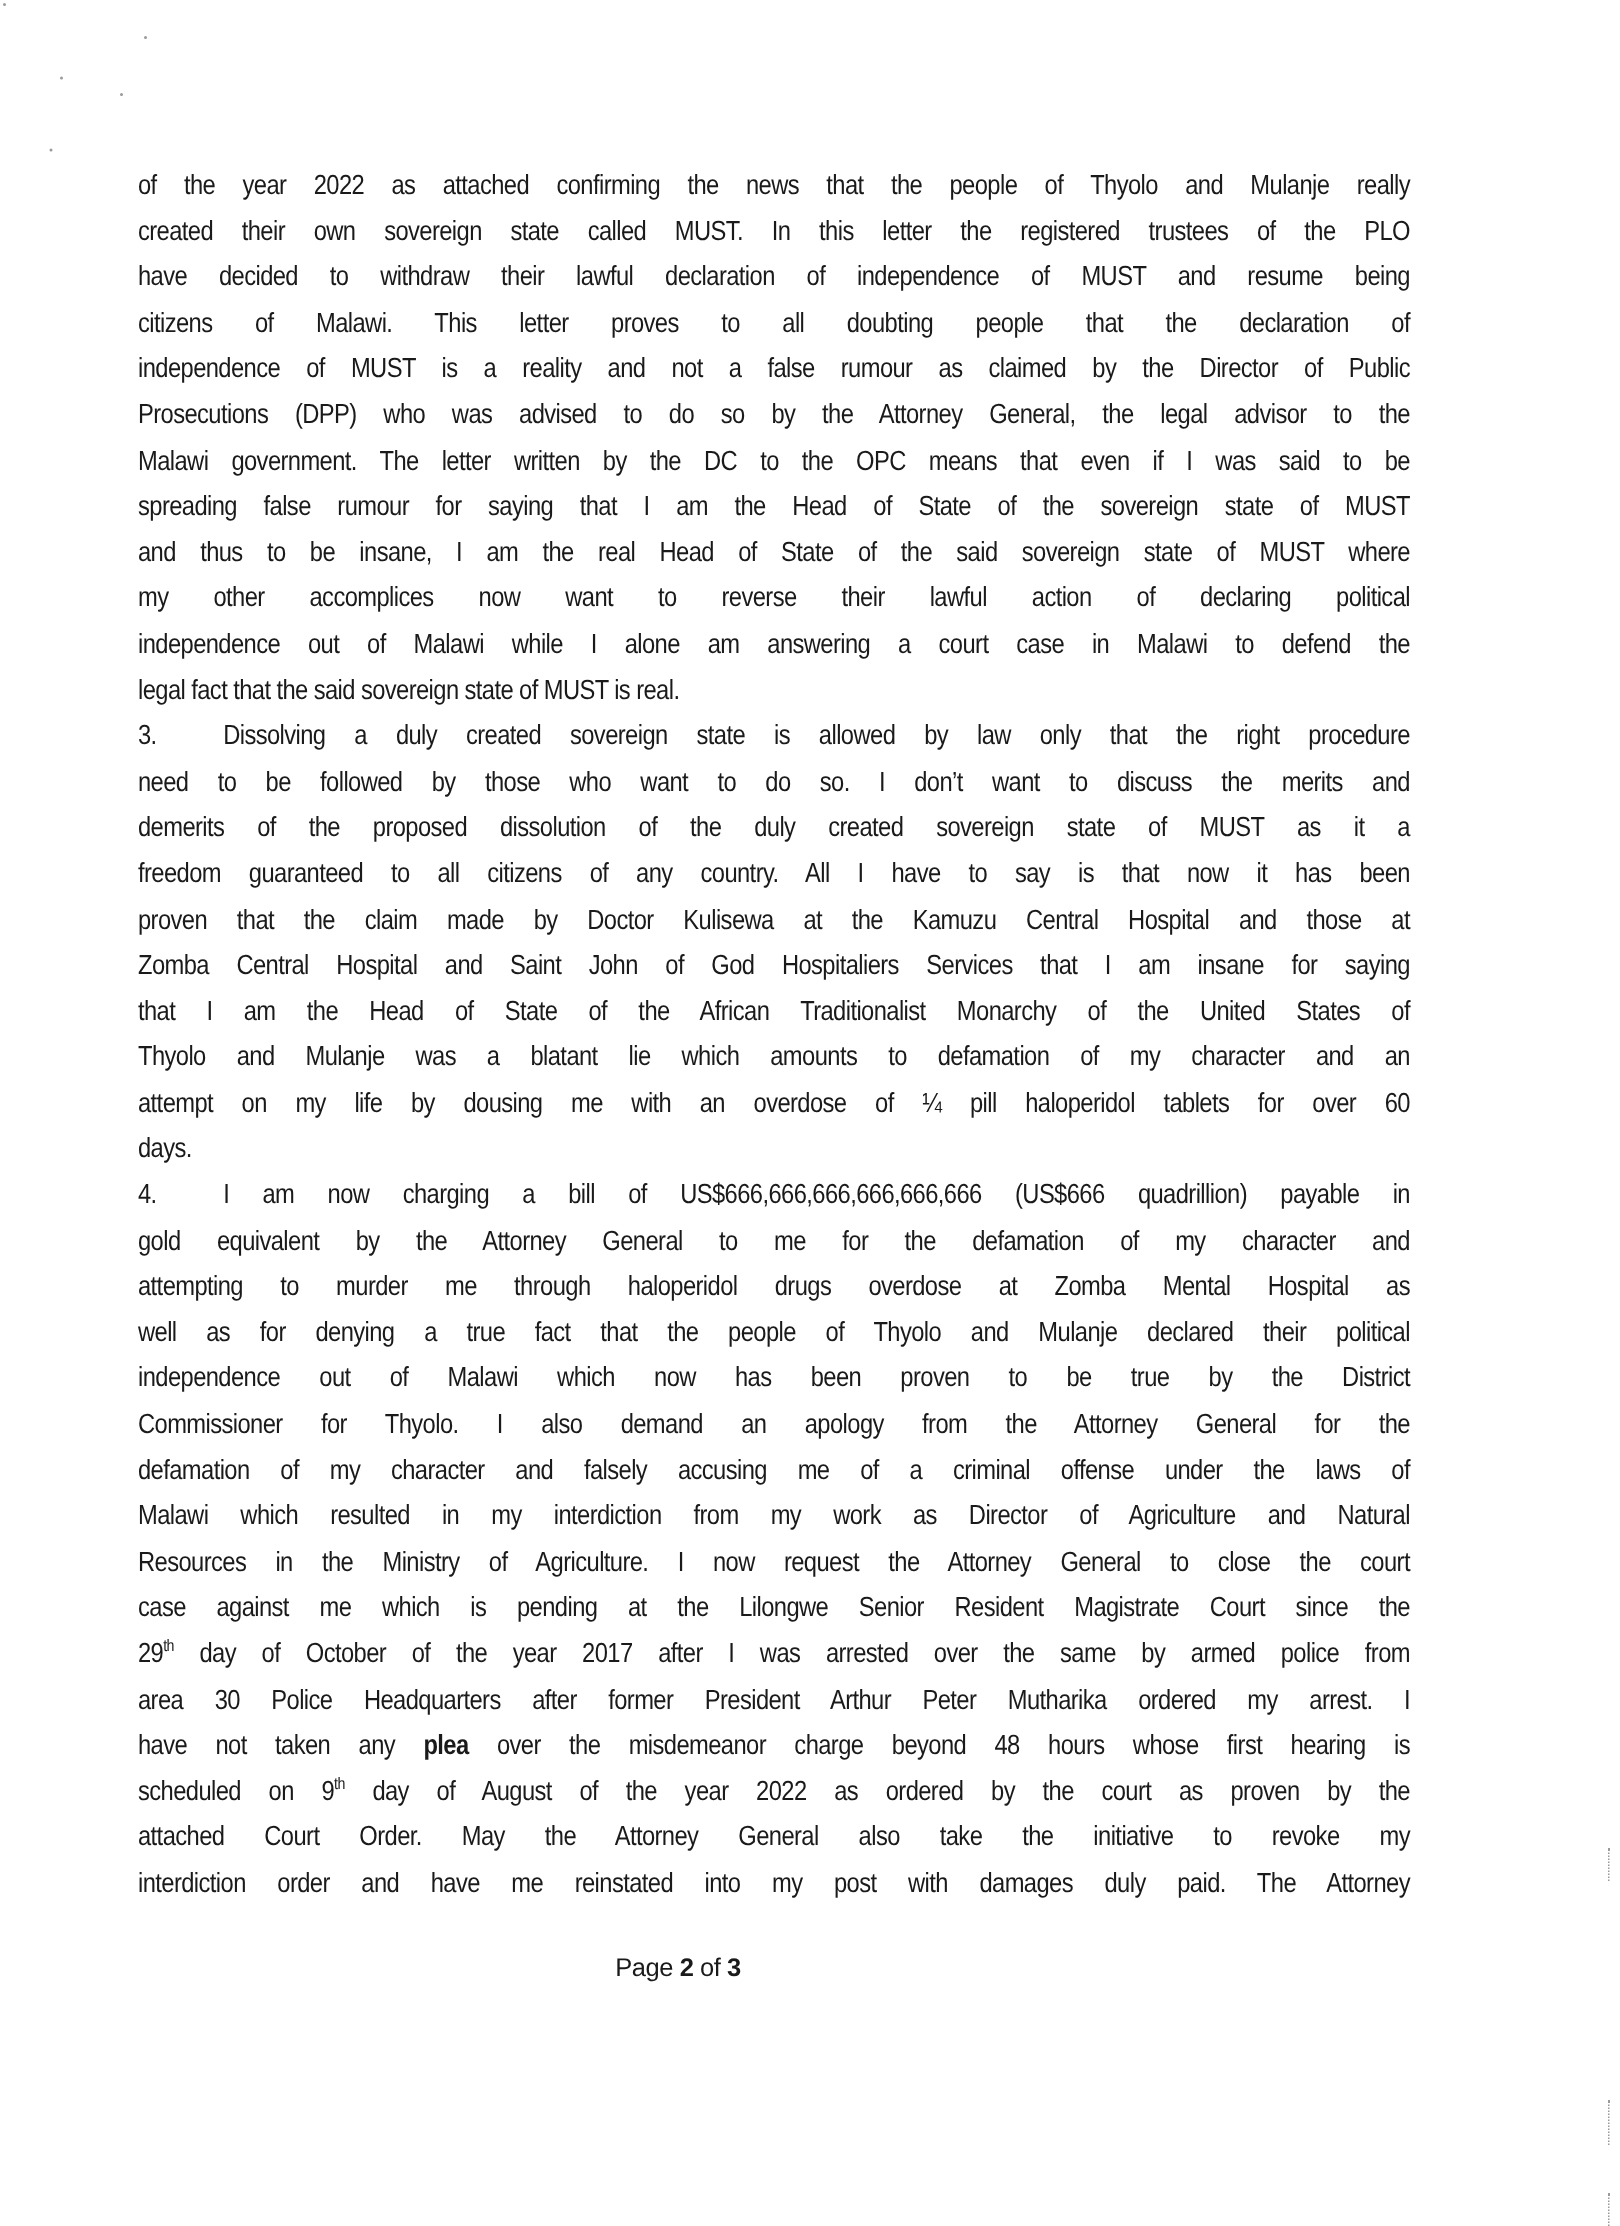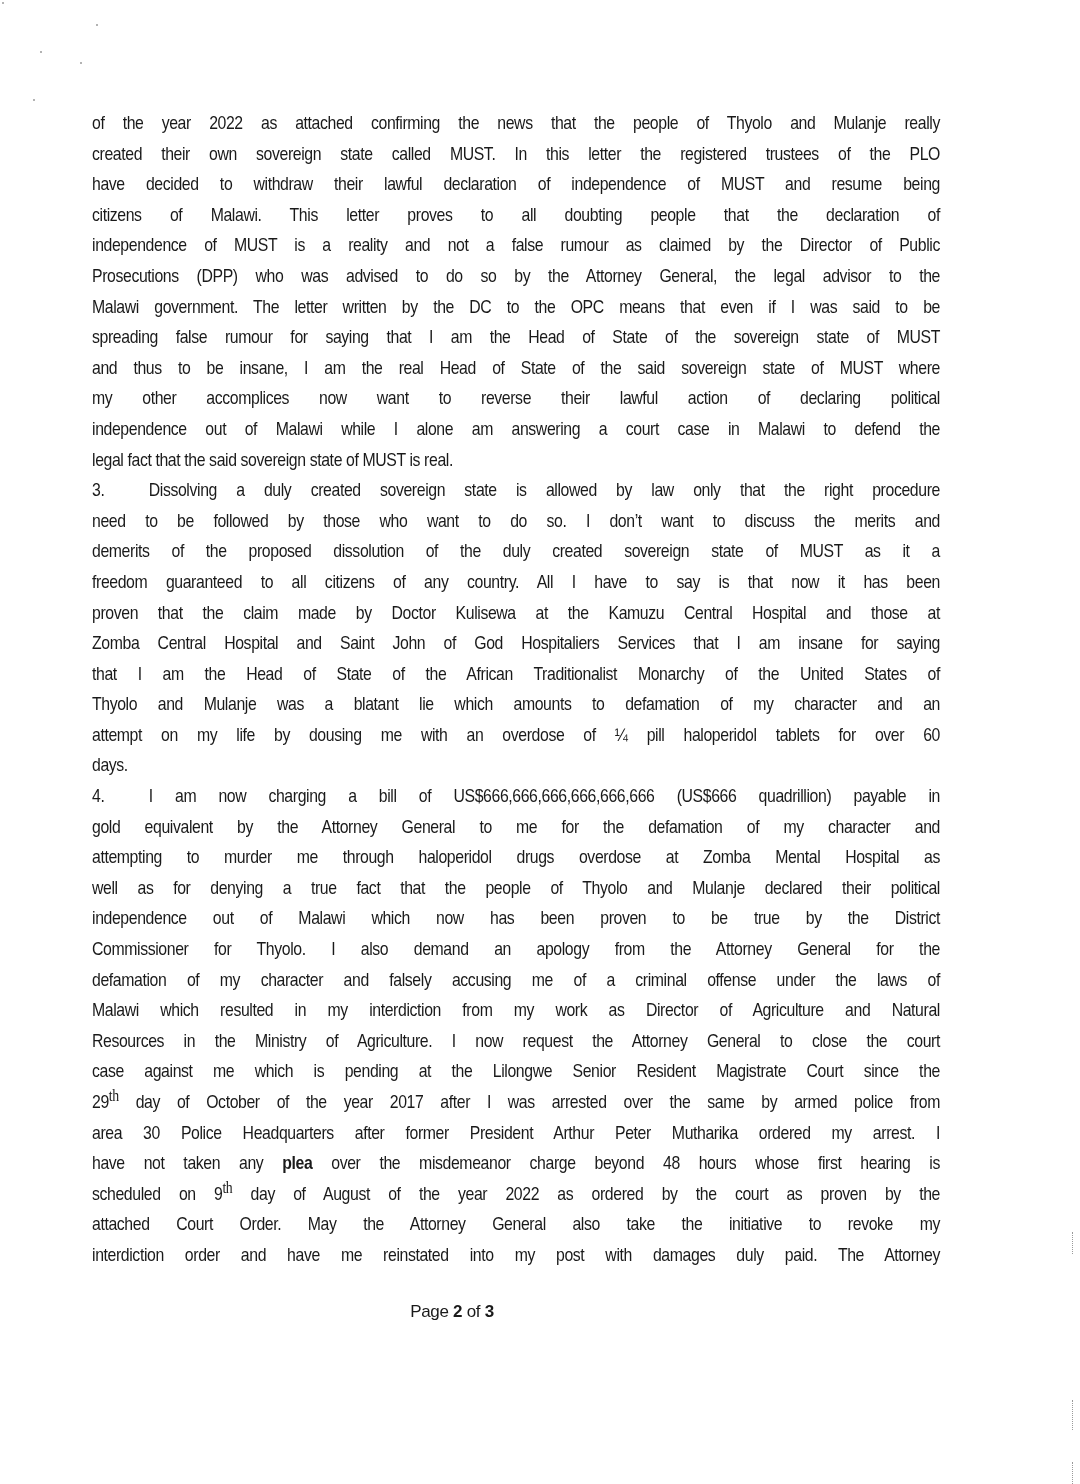--- a/index.html
+++ b/index.html
@@ -33,24 +33,23 @@
     }
     .line.justify {
       text-align: justify;
       text-align-last: justify;
     }
     .num {
       display: inline-block;
       width: 66px;
     }
     sup {
-      font-size: 16px;
+      font-size: 11px;
       line-height: 0;
       vertical-align: super;
-      font-family: Liberation Serif, serif;
     }
     b { font-weight: bold; }
     .footer {
       position: absolute;
       top: 1302px;
       left: 0;
       width: 904px;
       text-align: center;
       font-size: 17px;
       letter-spacing: -0.3px;

